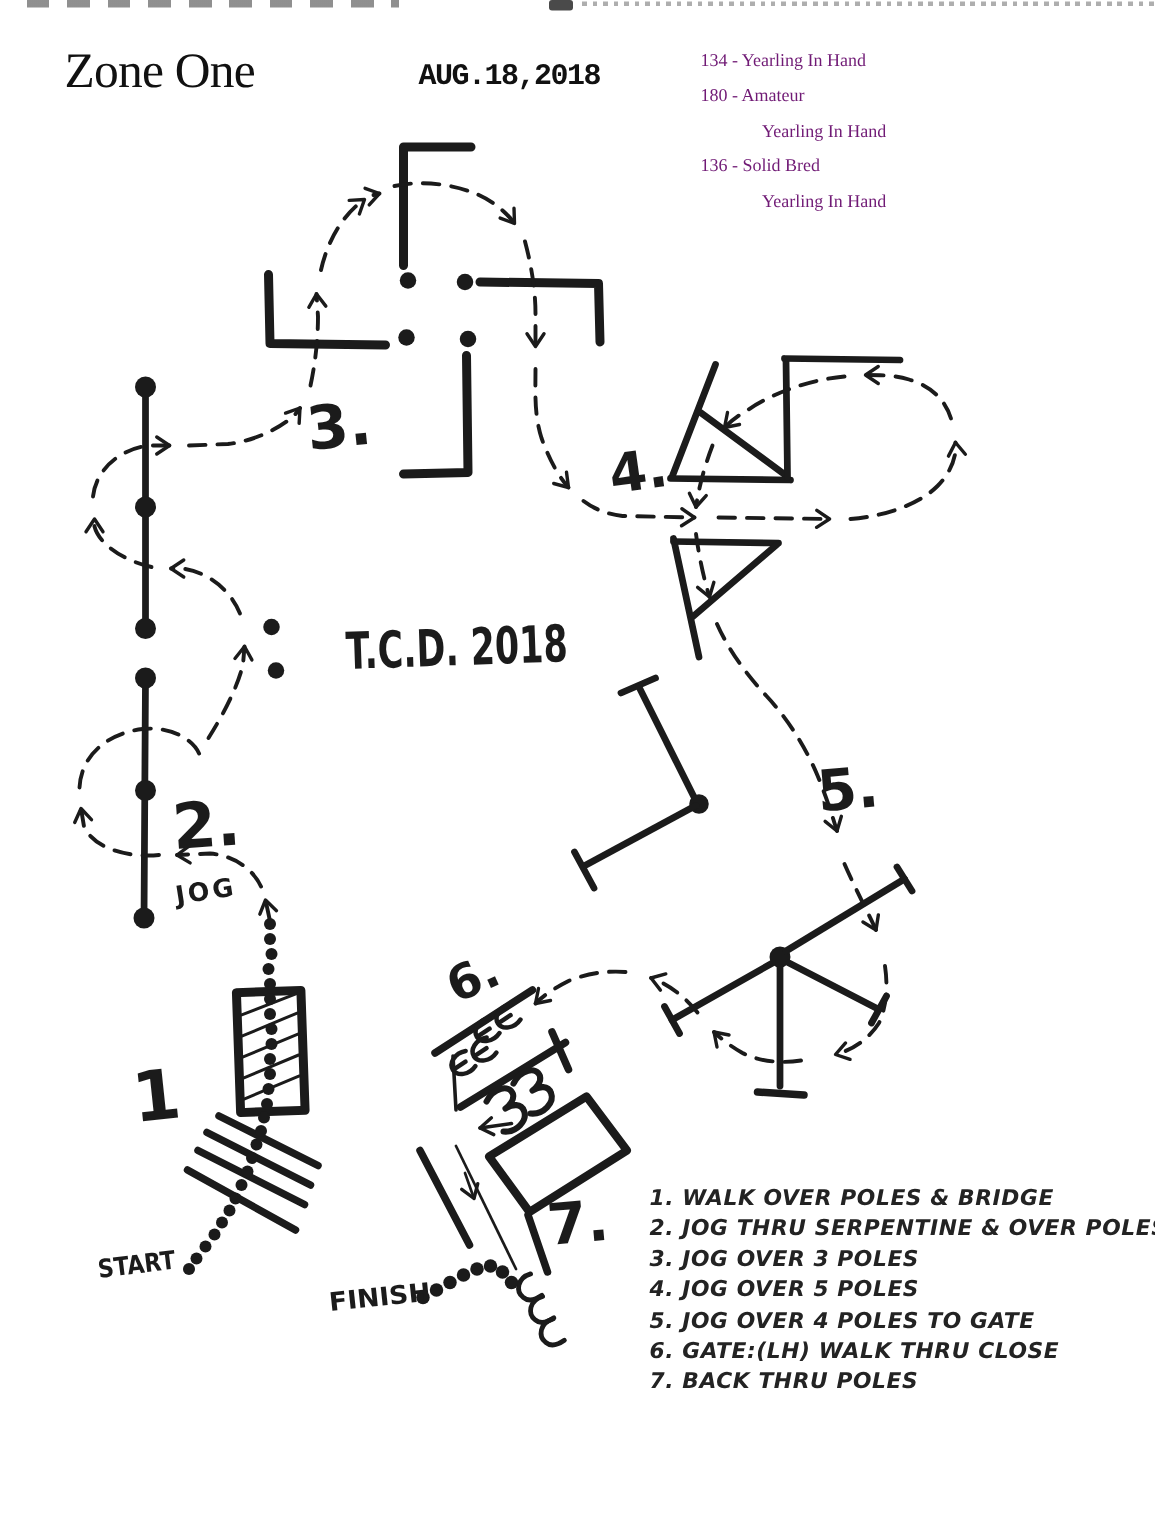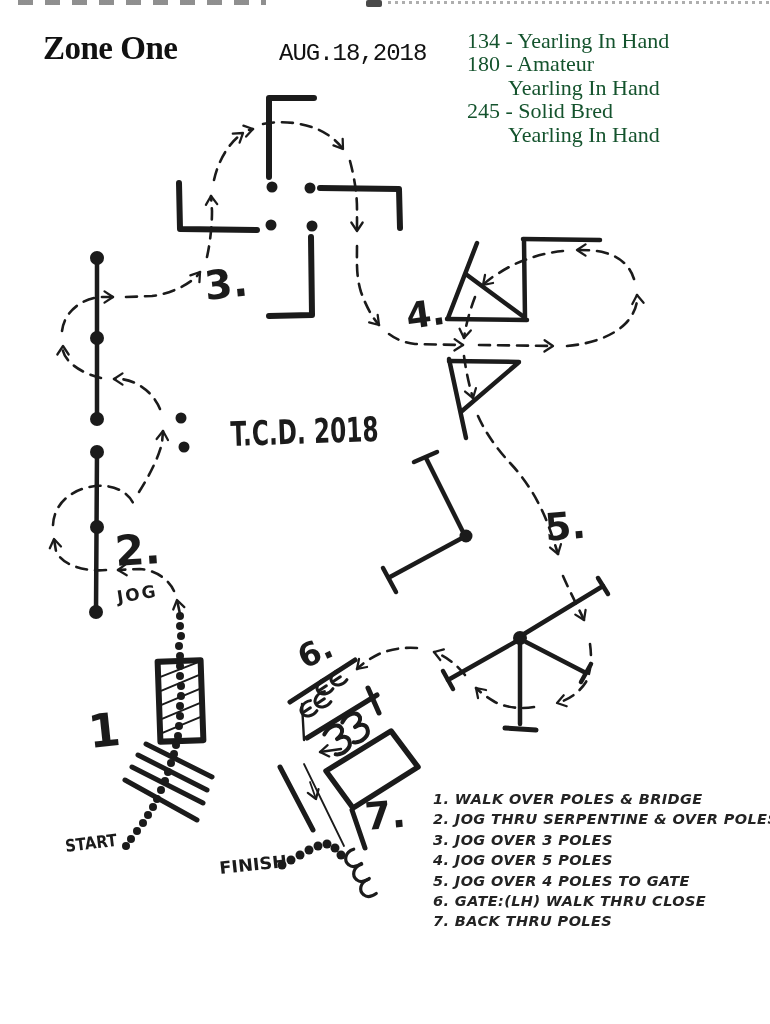--- a/index.html
+++ b/index.html
@@ -5,25 +5,25 @@
   html,body{margin:0;padding:0;}
   body{width:770px;height:1024px;background:#fff;position:relative;overflow:hidden;
        font-family:"Liberation Sans",sans-serif;}
   .page{position:absolute;inset:0;background:#fff;}
   .artifact-a{position:absolute;left:18px;top:0;width:248px;height:5px;
      background:repeating-linear-gradient(90deg,#6a6a6a 0 15px,transparent 15px 27px);opacity:.75;}
   .artifact-b{position:absolute;left:366px;top:0;width:16px;height:7px;background:#4a4a4a;border-radius:2px;}
   .artifact-c{position:absolute;left:388px;top:1px;width:382px;height:3px;
      background:repeating-linear-gradient(90deg,#9a9a9a 0 3px,transparent 3px 7px);opacity:.8;}
   .title{position:absolute;left:43px;top:30px;margin:0;font-family:"Liberation Serif",serif;
-     font-weight:bold;font-size:33px;letter-spacing:-.5px;color:#111;}
+     font-weight:normal;font-size:33px;letter-spacing:-.5px;color:#111;}
   .date{position:absolute;left:279px;top:40px;font-family:"Liberation Mono","DejaVu Sans Mono",monospace;
-     font-weight:normal;font-size:24px;color:#111;letter-spacing:-1px;}
+     font-weight:bold;font-size:20px;color:#111;letter-spacing:-1px;}
   .classes{position:absolute;left:467px;top:29px;}
-  .cls{font-family:"Liberation Serif",serif;font-size:22px;line-height:23.4px;color:#14532d;white-space:nowrap;}
+  .cls{font-family:"Liberation Serif",serif;font-size:12px;line-height:23.4px;color:#701a75;white-space:nowrap;}
   .cls.indent{padding-left:41px;}
   .notes{position:absolute;left:433px;top:789px;}
   .note{font-family:"DejaVu Sans",sans-serif;font-style:italic;font-weight:600;font-size:14.5px;
      line-height:20.4px;letter-spacing:.4px;color:#232323;white-space:nowrap;}
   svg.course{position:absolute;left:0;top:0;width:770px;height:1024px;}
   .ink{stroke:#1b1b1b;fill:none;stroke-linecap:round;stroke-linejoin:round;}
   .pole{stroke-width:5;}
   .pole-m{stroke-width:4.5;}
   .jog{stroke-width:2.6;stroke-dasharray:11 8;}
   .thin{stroke-width:1.8;}
@@ -38,21 +38,21 @@
   <div class="artifact-b"></div>
   <div class="artifact-c"></div>
 
   <h1 class="title">Zone One</h1>
   <div class="date">AUG.18,2018</div>
 
   <div class="classes">
     <div class="cls">134 - Yearling In Hand</div>
     <div class="cls">180 - Amateur</div>
     <div class="cls indent">Yearling In Hand</div>
-    <div class="cls">245 - Solid Bred</div>
+    <div class="cls">136 - Solid Bred</div>
     <div class="cls indent">Yearling In Hand</div>
   </div>
 
   <div class="notes">
     <div class="note">1. WALK OVER POLES &amp; BRIDGE</div>
     <div class="note">2. JOG THRU SERPENTINE &amp; OVER POLES</div>
     <div class="note">3. JOG OVER 3 POLES</div>
     <div class="note">4. JOG OVER 5 POLES</div>
     <div class="note">5. JOG OVER 4 POLES TO GATE</div>
     <div class="note">6. GATE:(LH) WALK THRU CLOSE</div>

